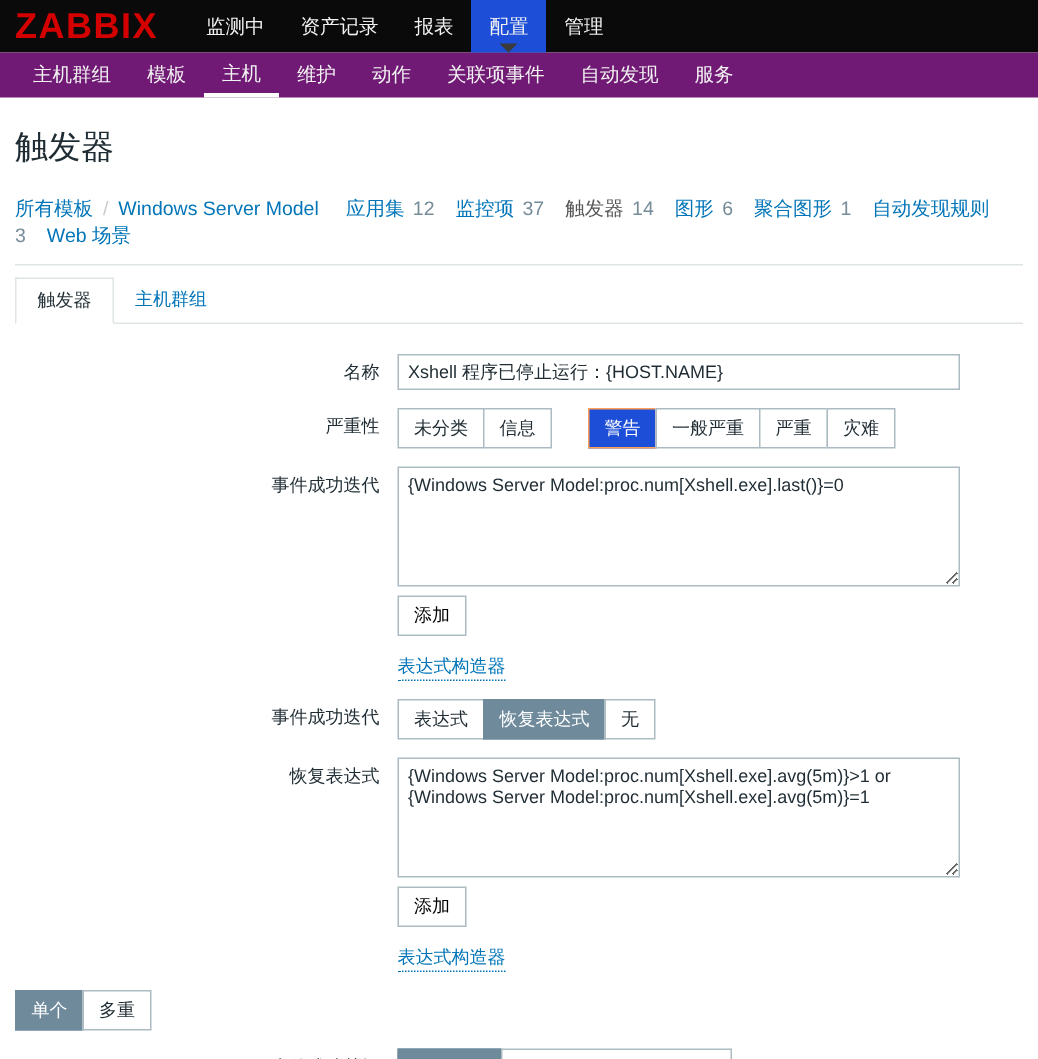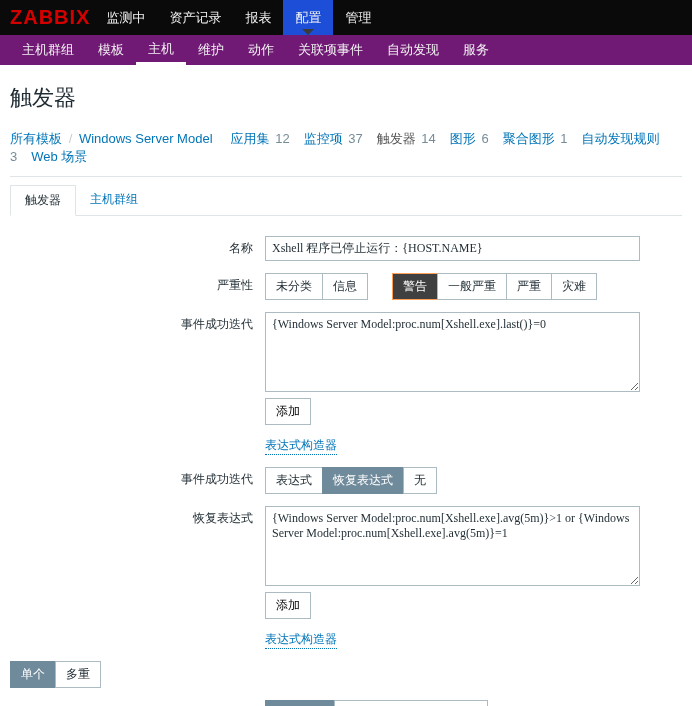--- a/index.html
+++ b/index.html
@@ -1,18 +1,18 @@
 <!DOCTYPE html>
 <html><head>
 <meta charset="utf-8">
 <style>
 * { box-sizing: border-box; margin: 0; padding: 0; }
 body { font-family: Arial, "Microsoft YaHei", sans-serif; font-size: 13px; color: #1f2c33; background: #fff; }
 .topbar { background: #0a0a0a; height: 35px; display: flex; align-items: center; padding: 0 10px; }
-.logo { color: #d40000; font-weight: bold; font-size: 20px; letter-spacing: 1px; margin-right: 4px; font-family: Arial; }
+.logo { color: #d40000; font-weight: bold; font-size: 24px; letter-spacing: 1px; margin-right: 20px; font-family: Arial; }
 .topnav { display: flex; font-family: Liberation Serif, serif; }
 .topnav a { color: #f2f2f2; text-decoration: none; padding: 0 12px; line-height: 35px; font-size: 13px; cursor: pointer; }
 .topnav a.active { background: #1d4ed8; position: relative; }
 .topnav a.active::after { content: ''; position: absolute; bottom: -6px; left: 50%; margin-left: -6px; border: 6px solid transparent; border-top-color: #3b3b3b; }
 .subbar { background: #701a75; height: 30px; display: flex; align-items: center; padding: 0 10px; }
 .subnav { display: flex; }
 .subnav a { color: #f2f2f2; text-decoration: none; padding: 0 12px; line-height: 30px; font-size: 13px; cursor: pointer; }
 .subnav a.active { border-bottom: 3px solid #fff; line-height: 27px; }
 .content { padding: 10px; }
 .page-title { font-size: 22px; color: #1f2c33; margin: 8px 0 12px 0; }
@@ -22,30 +22,30 @@
 .breadcrumbs .item.active { color: #555; font-weight: normal; }
 .breadcrumbs .count { color: #768d99; margin-left: 2px; }
 .breadcrumbs .sep { color: #ccc; margin: 0 3px; }
 .tabs { display: flex; border-bottom: 1px solid #dfe4e7; margin-top: 8px; }
 .tabs .tab { padding: 6px 14px; color: #0275b8; cursor: pointer; font-size: 12px; }
 .tabs .tab.active { color: #1f2c33; border: 1px solid #dfe4e7; border-bottom: 1px solid #fff; margin-bottom: -1px; background: #fff; }
 .form { padding: 20px 0; }
 .row { display: flex; margin-bottom: 12px; align-items: flex-start; }
 .label { width: 255px; text-align: right; padding-right: 12px; padding-top: 4px; color: #1f2c33; font-size: 12px; }
 .field { flex: 1; display: flex; align-items: flex-start; flex-wrap: wrap; gap: 6px; }
-input[type=text], textarea { border: 1px solid #acbbc2; padding: 4px 6px; font-size: 12px; font-family: Liberation Serif, serif; color: #1f2c33; }
+input[type=text], textarea { border: 1px solid #acbbc2; padding: 4px 6px; font-size: 12px; font-family: Liberation Sans, sans-serif; color: #1f2c33; }
 textarea { resize: vertical; }
 .input-xl { width: 375px; }
 .textarea-lg { width: 375px; height: 80px; }
 .btn { border: 1px solid #acbbc2; background: #fff; padding: 4px 10px; font-size: 12px; cursor: pointer; color: #1f2c33; }
 .btn-group { display: flex; }
 .btn-group .btn { margin-left: -1px; }
 .btn-group .btn:first-child { margin-left: 0; }
 .btn.seg-active { background: #6f8a9b; color: #fff; border-color: #6f8a9b; }
-.btn.sev-warn { background: #404040; border-color: #ffa059; color: #fff; margin-left: 24px; }
+.btn.sev-warn { background: #1d4ed8; border-color: #ffa059; color: #fff; margin-left: 24px; }
 .link { color: #0275b8; text-decoration: none; cursor: pointer; font-size: 12px; border-bottom: 1px dotted #0275b8; }
 .btn-add { border: 1px solid #acbbc2; background: #fff; padding: 4px 10px; font-size: 12px; cursor: pointer; }
 </style>
 </head>
 <body>
 
 <div class="topbar">
   <div class="logo">ZABBIX</div>
   <div class="topnav" id="topnav">
       <a>监测中</a>

